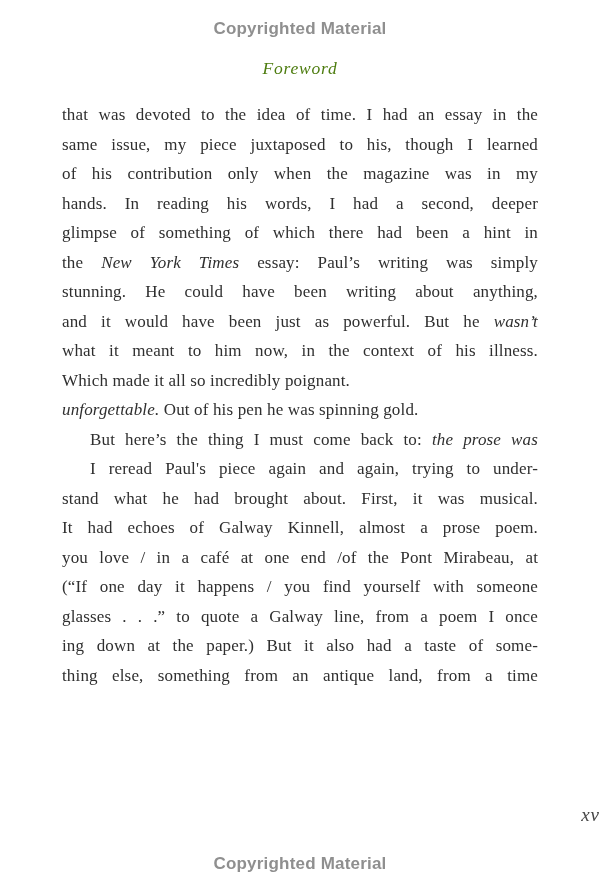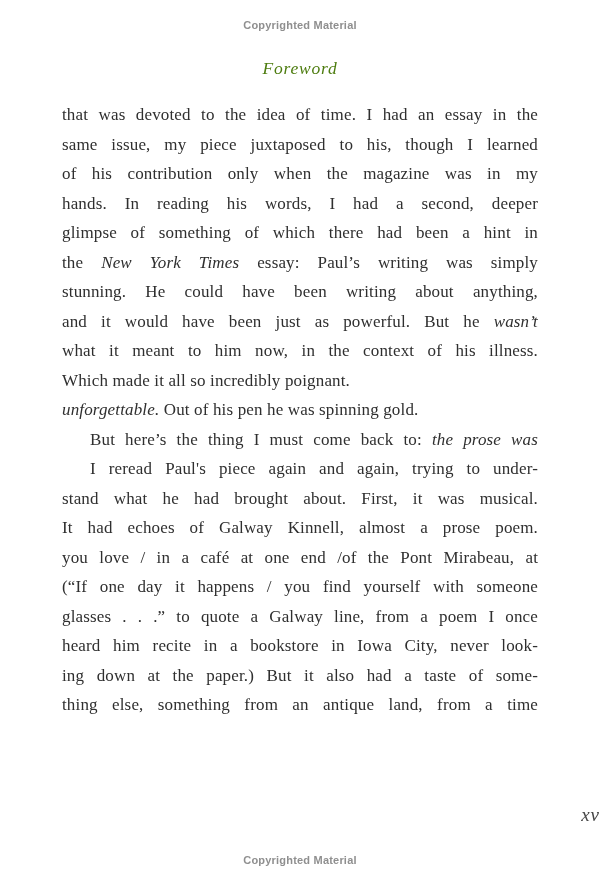--- a/index.html
+++ b/index.html
@@ -11,21 +11,21 @@
     font-family: "Liberation Serif", "DejaVu Serif", serif;
     color: #2f2f2f;
     overflow: hidden;
   }
   .copyright {
     position: absolute;
     left: 0; right: 0;
     text-align: center;
     font-family: "Liberation Sans", "DejaVu Sans", sans-serif;
     font-weight: 700;
-    font-size: 11px;
+    font-size: 17px;
     color: #8f8f8f;
     letter-spacing: 0.2px;
   }
   .copyright.top { top: 19px; }
   .copyright.bottom { top: 854px; }
   .heading {
     position: absolute;
     top: 58px;
     left: 0; right: 0;
     text-align: center;
@@ -84,21 +84,20 @@
       <div class="line"><span>what it meant to him now, in the context of his illness.</span></div>
       <div class="line last"><span>Which made it all so incredibly poignant.</span></div>
       <div class="line last"><span class="it">unforgettable.</span><span> Out of his pen he was spinning gold.</span></div>
       <div class="line indent"><span>But here’s the thing I must come back to: </span><span class="it">the prose was</span></div>
       <div class="line indent"><span>I reread Paul's piece again and again, trying to under-</span></div>
       <div class="line"><span>stand what he had brought about. First, it was musical.</span></div>
       <div class="line"><span>It had echoes of Galway Kinnell, almost a prose poem.</span></div>
       <div class="line"><span>you love / in a café at one end /of the Pont Mirabeau, at</span></div>
       <div class="line"><span>(“If one day it happens / you find yourself with someone</span></div>
       <div class="line"><span>glasses . . .” to quote a Galway line, from a poem I once</span></div>
-      <div class="line"><span>heard him recite in a bookstore in Iowa City, never look-</span></div>
       <div class="line"><span>ing down at the paper.) But it also had a taste of some-</span></div>
       <div class="line"><span>thing else, something from an antique land, from a time</span></div>
     </div>
 
   <div class="pagenum">xv</div>
 
   <div class="copyright bottom">Copyrighted Material</div>
 </div>
 
 </body></html>

